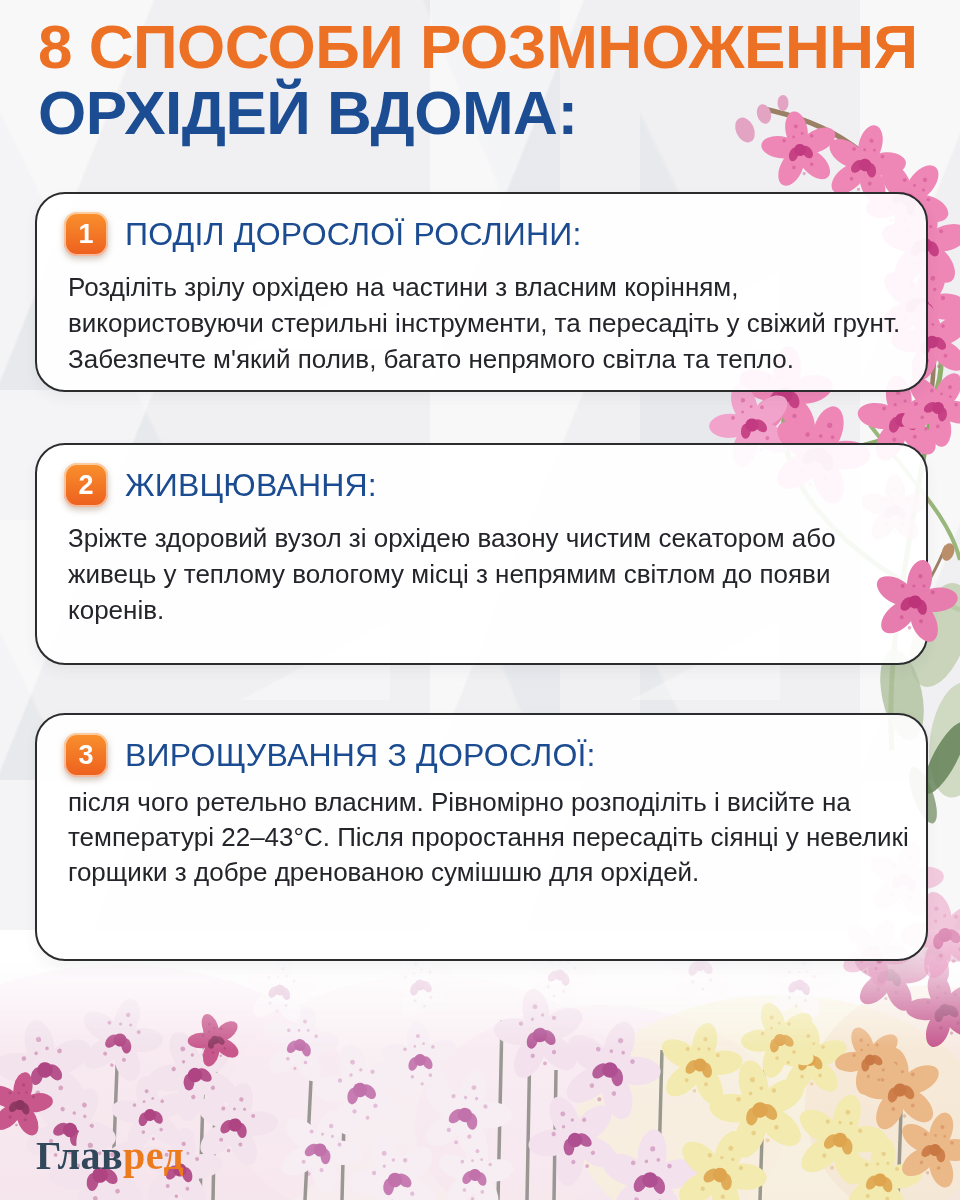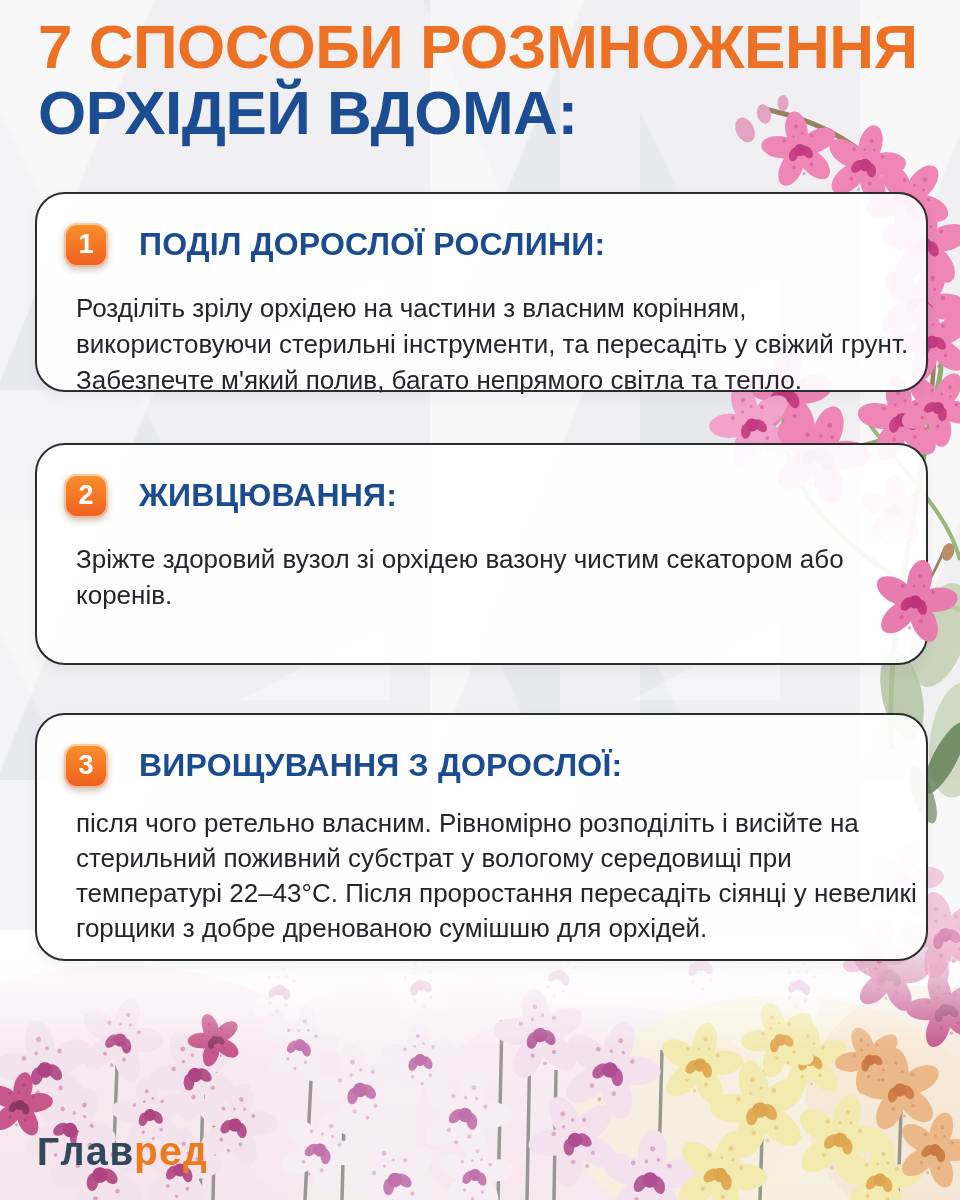--- a/index.html
+++ b/index.html
@@ -47,28 +47,28 @@
   .card3{top:713px;height:248px}
 
   .card-head{display:flex;align-items:center;gap:17px;margin-top:4px}
   .badge{
     width:44px;height:44px;flex:0 0 44px;border-radius:13px;
     background:linear-gradient(180deg,#F9912D,#ED5F1E);
     color:#fff;font-weight:800;font-size:27px;
     display:flex;align-items:center;justify-content:center;
     box-shadow:0 3px 6px rgba(120,90,60,.35), inset 0 0 0 2px rgba(255,255,255,.55);
   }
-  .heading{margin:14px;font-size:32px;font-weight:700;color:var(--heading-blue);letter-spacing:.2px}
-  .body{margin:13px 12px 0;font-size:26px;line-height:36px;color:var(--body-text)}
+  .heading{margin:0;font-size:32px;font-weight:400;color:var(--heading-blue);letter-spacing:.2px}
+  .body{margin:13px 4px 0;font-size:26px;line-height:36px;color:var(--body-text)}
   .card3 .body{margin-top:8px;line-height:35px}
   .body .line{white-space:nowrap}
 
   .logo{
     position:absolute;left:36px;top:1132px;z-index:4;
-    font-family:Liberation Mono, monospace;
+    font-family:Liberation Serif, serif;
     font-weight:700;font-size:40px;letter-spacing:.5px;
   }
   .lg1{color:var(--logo-dark)}
   .lg2{color:var(--logo-orange)}
 </style>
 </head>
 <body>
 
 <div class="bg-poly"></div>
 
@@ -236,21 +236,21 @@
   </g>
 </svg>
 
 <svg class="overlap" width="110" height="120" viewBox="0 0 110 120" aria-hidden="true">
   <path d="M88,8 C76,36 66,52 58,62" stroke="#9b8066" stroke-width="3" fill="none"></path>
   <ellipse cx="90" cy="14" rx="6" ry="9" fill="#b98e68" transform="rotate(20 90 14)"></ellipse>
   <use href="#orc" transform="translate(57,64) rotate(12) scale(1.1)" style="--p:#e77cae;--c:#bd3379"></use>
 </svg>
 
 <header class="title">
-  <div class="t1">7 СПОСОБИ РОЗМНОЖЕННЯ</div>
+  <div class="t1">8 СПОСОБИ РОЗМНОЖЕННЯ</div>
   <div class="t2">ОРХІДЕЙ ВДОМА:</div>
 </header>
 
 <section class="card card1">
   <div class="card-head">
     <span class="badge">1</span>
     <h2 class="heading">ПОДІЛ ДОРОСЛОЇ РОСЛИНИ:</h2>
   </div>
   <div class="body">
     <div class="line">Розділіть зрілу орхідею на частини з власним корінням,</div>
@@ -259,32 +259,32 @@
   </div>
 </section>
 
 <section class="card card2">
   <div class="card-head">
     <span class="badge">2</span>
     <h2 class="heading">ЖИВЦЮВАННЯ:</h2>
   </div>
   <div class="body">
     <div class="line">Зріжте здоровий вузол зі орхідею вазону чистим секатором або</div>
+    <div class="line">живець у теплому вологому місці з непрямим світлом до появи</div>
     <div class="line">коренів.</div>
   </div>
 </section>
 
 <section class="card card3">
   <div class="card-head">
     <span class="badge">3</span>
     <h2 class="heading">ВИРОЩУВАННЯ З ДОРОСЛОЇ:</h2>
   </div>
   <div class="body">
     <div class="line">після чого ретельно власним. Рівномірно розподіліть і висійте на</div>
-    <div class="line">стерильний поживний субстрат у вологому середовищі при</div>
     <div class="line">температурі 22–43°C. Після проростання пересадіть сіянці у невеликі</div>
     <div class="line">горщики з добре дренованою сумішшю для орхідей.</div>
   </div>
 </section>
 
 <div class="logo">
   <span class="lg1">Глав</span><span class="lg2">ред</span>
 </div>
 
 </body></html>

